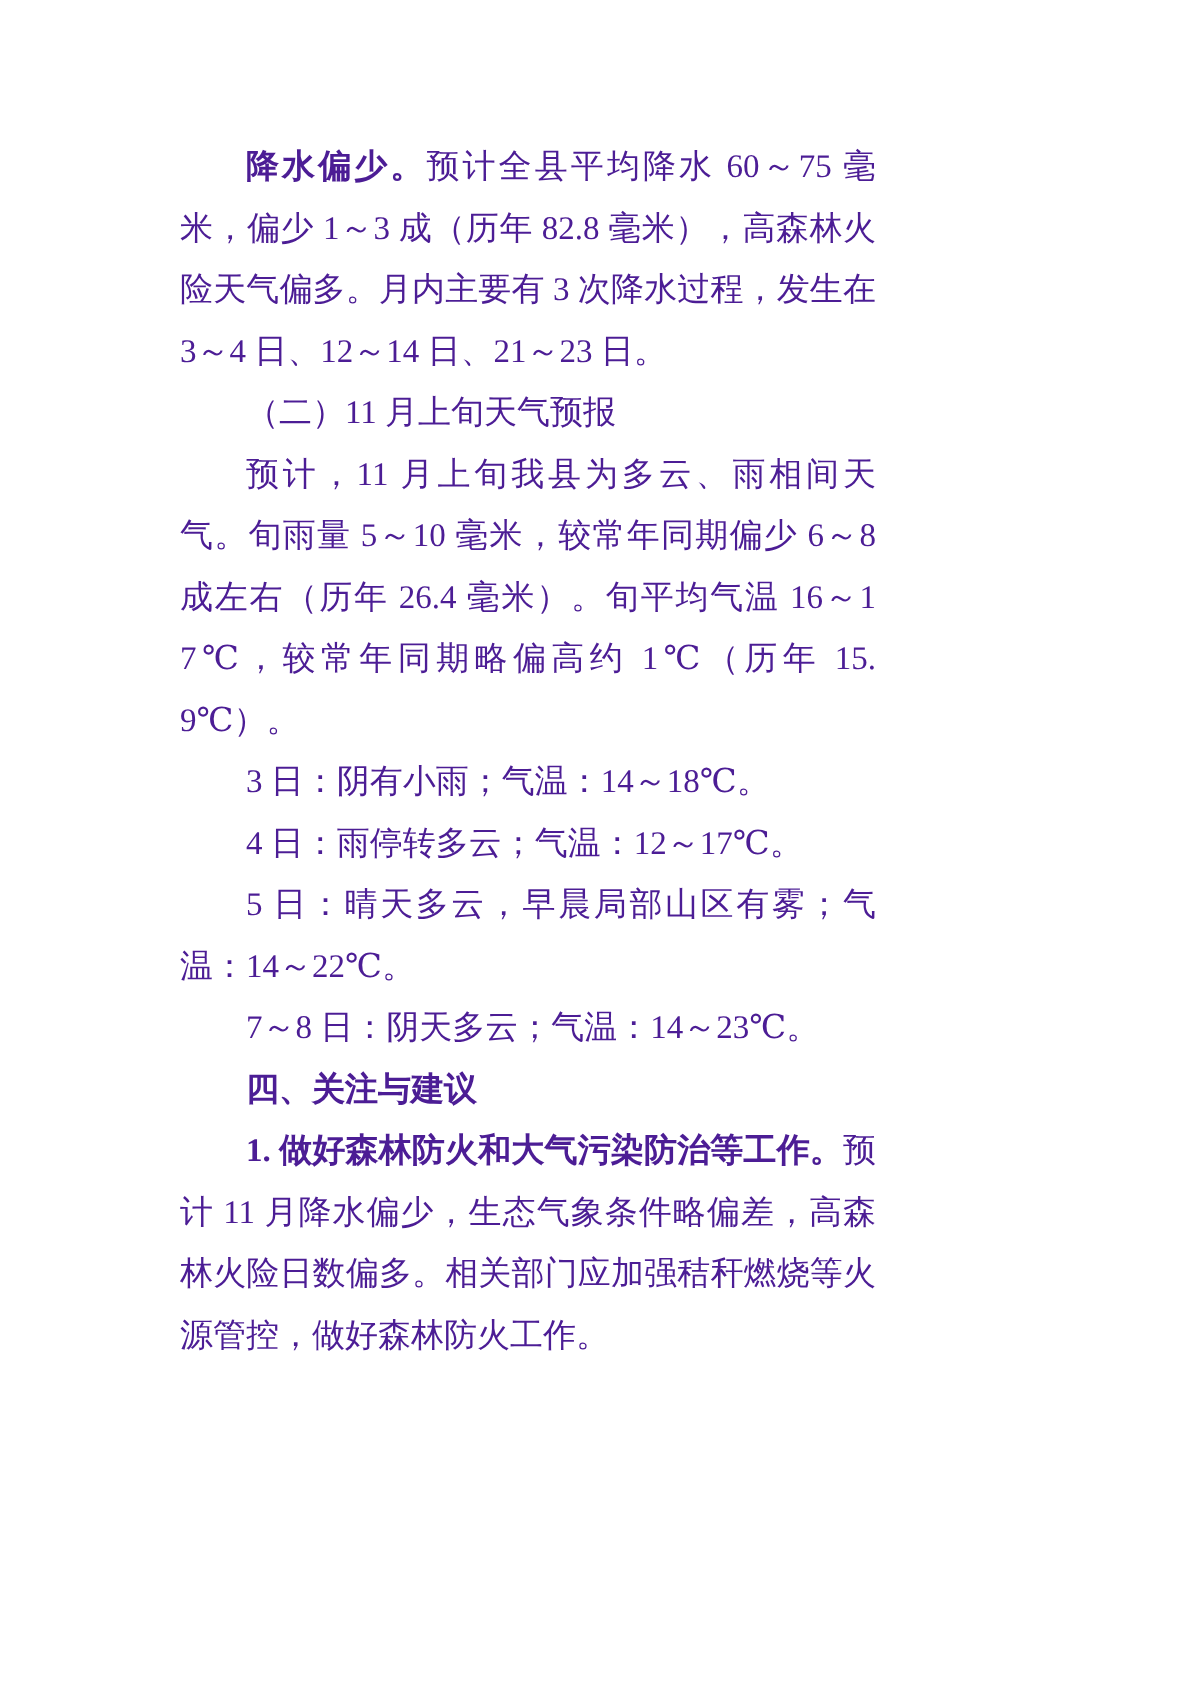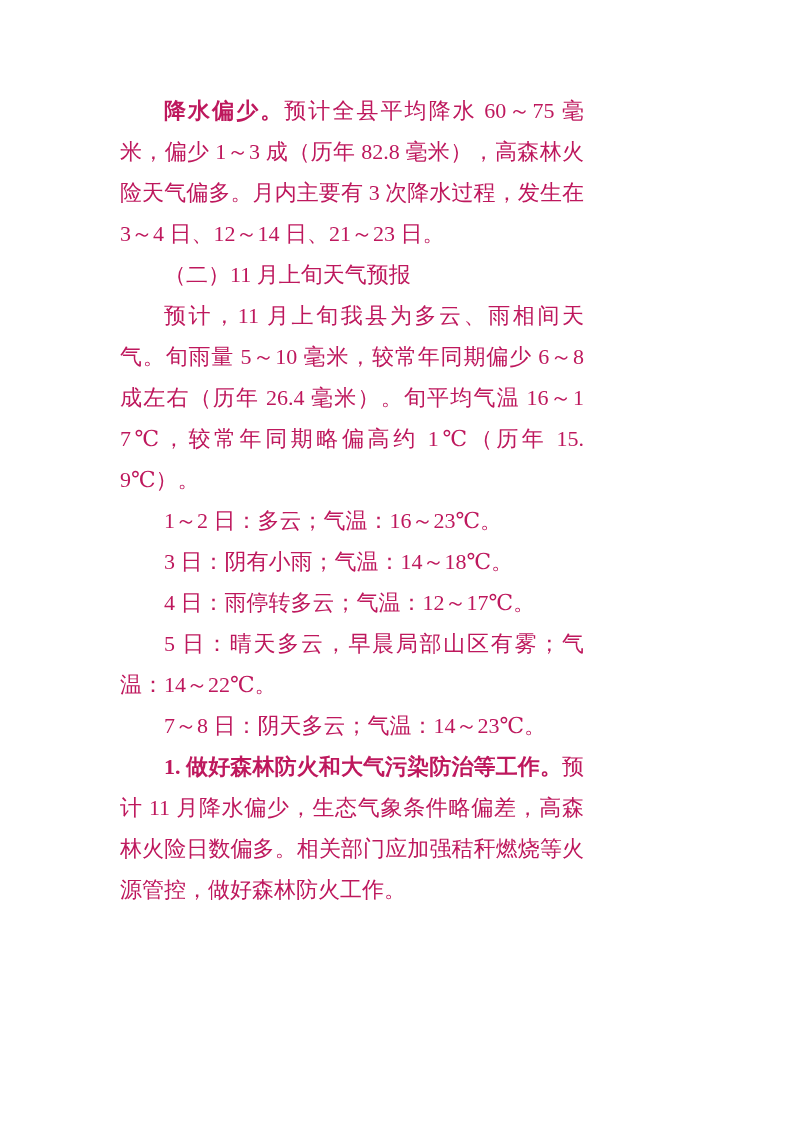--- a/index.html
+++ b/index.html
@@ -10,21 +10,21 @@
   .page {
     position: relative;
     width: 700px;
     height: 1122px;
     background: #ffffff;
     box-sizing: border-box;
     padding: 90px 116px 0 120px;
     font-family: "Liberation Serif", "DejaVu Serif", serif;
     font-size: 22px;
     line-height: 41px;
-    color: #be185d;
+    color: #4c1d95;
     overflow: hidden;
   }
   .para {
     margin: 0;
     text-indent: 2em;
     text-align: justify;
     word-break: break-all;
   }
   .lead {
     font-weight: bold;
@@ -40,22 +40,22 @@
 <div class="page">
 
   <p class="para"><b class="lead">降水偏少。</b><span>预计全县平均降水 60～75 毫米，偏少 1～3 成（历年 82.8 毫米），高森林火险天气偏多。月内主要有 3 次降水过程，发生在 3～4 日、12～14 日、21～23 日。</span></p>
 
 
   <p class="para">（二）11 月上旬天气预报</p>
 
   <p class="para">预计，11 月上旬我县为多云、雨相间天气。旬雨量 5～10 毫米，较常年同期偏少 6～8 成左右（历年 26.4 毫米）。旬平均气温 16～17℃，较常年同期略偏高约 1℃（历年 15.9℃）。</p>
 
 
-  <p class="para">1～2 日：多云；气温：16～23℃。</p>
   <p class="para">3 日：阴有小雨；气温：14～18℃。</p>
   <p class="para">4 日：雨停转多云；气温：12～17℃。</p>
   <p class="para">5 日：晴天多云，早晨局部山区有雾；气温：14～22℃。</p>
   <p class="para">7～8 日：阴天多云；气温：14～23℃。</p>
 
+  <p class="para heading-bold">四、关注与建议</p>
 
   <p class="para"><b class="lead">1. 做好森林防火和大气污染防治等工作。</b><span>预计 11 月降水偏少，生态气象条件略偏差，高森林火险日数偏多。相关部门应加强秸秆燃烧等火源管控，做好森林防火工作。</span></p>
 
 </div>
 
 </body></html>

